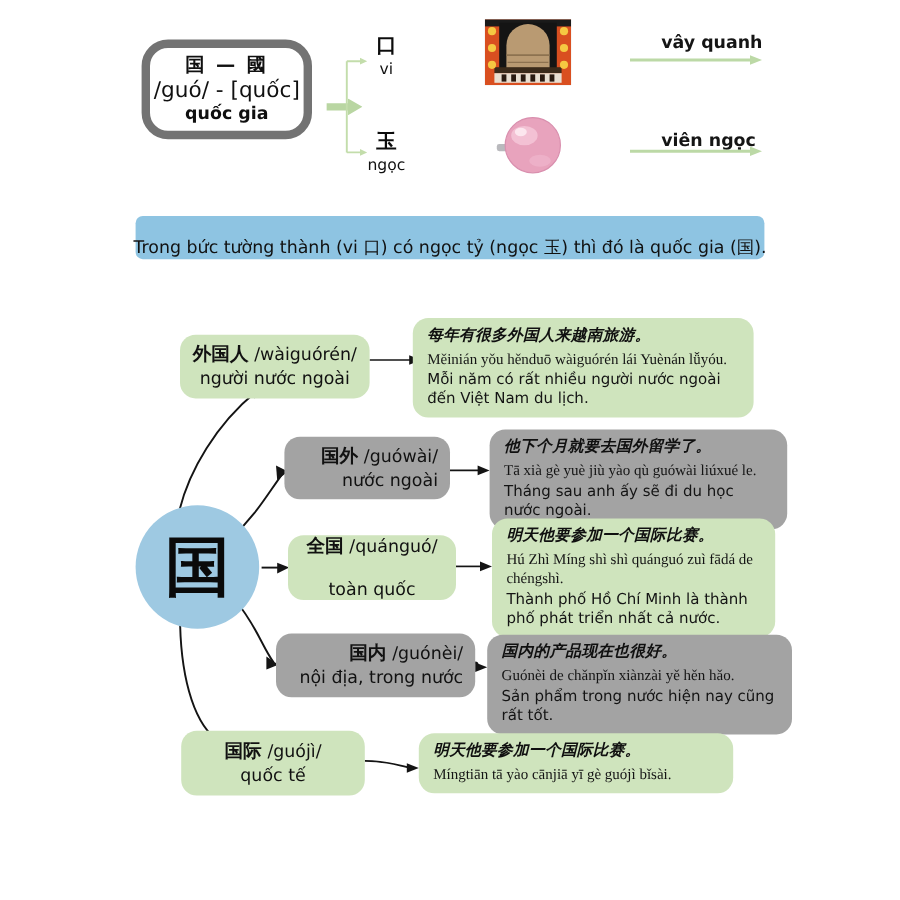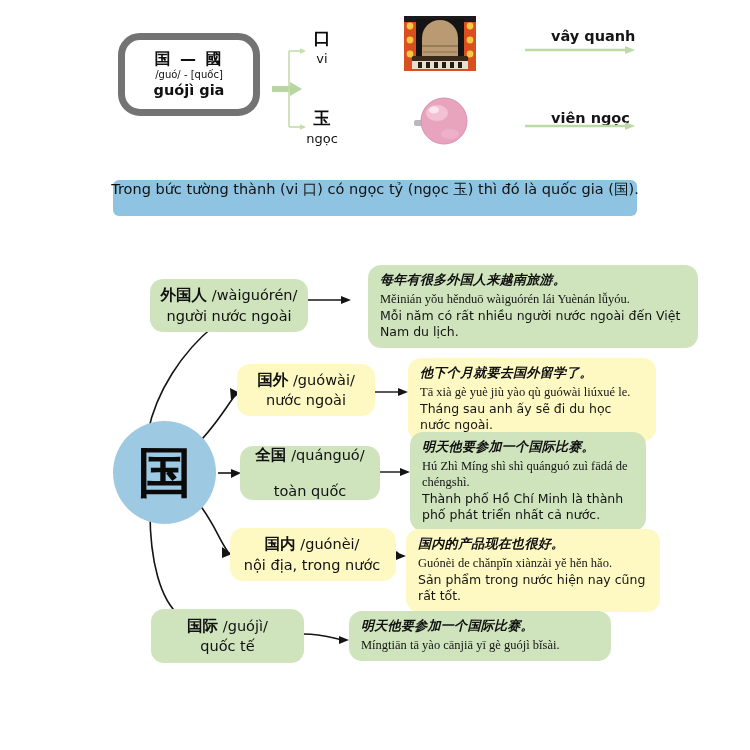--- a/index.html
+++ b/index.html
@@ -26,21 +26,21 @@
     display: flex; flex-direction: column;
     align-items: center; justify-content: center;
     line-height: 1.18;
   }
   #etym-box .hanzi-row {
     font-size: 16px; font-weight: bold; color: #101010;
     letter-spacing: 2px;
     font-family: "DejaVu Sans", sans-serif;
   }
   #etym-box .pinyin-row {
-    font-size: 10px; color: #101010; margin-top: 1px;
+    font-size: 18px; color: #101010; margin-top: 1px;
   }
   #etym-box .meaning-row {
     font-size: 14.5px; font-weight: bold; color: #101010; margin-top: 1px;
   }
 
   .green-arrow-big {
     position: absolute;
     left: 272px; top: 82px;
     width: 30px; height: 14px;
   }
@@ -99,21 +99,21 @@
   #label-vay { left: 551px; top: 28px; }
   #label-vien { left: 551px; top: 110px; }
 
   
   #banner {
     position: absolute;
     left: 113px; top: 180px;
     width: 524px; height: 36px;
     background: #8ec4e2;
     border-radius: 6px;
-    display: flex; align-items: flex-start; justify-content: center;
+    display: flex; align-items: flex-end; justify-content: center;
     font-size: 14.5px; color: #111111;
     padding: 0 12px;
     white-space: nowrap;
   }
 
   
   #center-node {
     position: absolute;
     left: 113px; top: 421px;
     width: 103px; height: 103px;
@@ -143,39 +143,39 @@
     text-align: center;
   }
   .term-box .line1 { font-size: 15px; color: #111; }
   .term-box .line1 .ch {
     font-weight: bold; font-size: 15.5px;
     font-family: "DejaVu Sans", sans-serif;
   }
   .term-box .line1 .py { font-size: 14.5px; }
   .term-box .line2 { font-size: 14.5px; color: #111; margin-top: 1px; }
   .green { background: #cfe4bd; }
-  .peach { background: #fef9c3; }
+  .peach { background: #a3a3a3; align-items: flex-end; }
 
   .sent-box {
     position: absolute;
     border-radius: 13px;
     padding: 7px 12px 8px 12px;
     line-height: 1.28;
   }
   .sent-box .zh {
     font-size: 13px; font-weight: bold; color: #101010;
     font-family: "DejaVu Serif", serif;
     font-style: italic;
     letter-spacing: 0.3px;
   }
   .sent-box .py { font-size: 12.5px; color: #141414; margin-top: 2px; font-family: Liberation Serif, serif; }
   .sent-box .vi { font-size: 12.5px; color: #141414; margin-top: 1px; }
 
   #t1 { left: 150px; top: 279px; width: 158px; height: 53px; align-items: center; }
-  #s1 { left: 368px; top: 265px; width: 330px; }
+  #s1 { left: 344px; top: 265px; width: 284px; }
 
   #t2 { left: 237px; top: 364px; width: 138px; height: 52px; }
   #s2 { left: 408px; top: 358px; width: 248px; }
 
   #t3 { left: 240px; top: 446px; width: 140px; height: 54px; gap: 16px; }
   #s3 { left: 410px; top: 432px; width: 236px; }
 
   #t4 { left: 230px; top: 528px; width: 166px; height: 53px; padding-left: 8px; }
   #s4 { left: 406px; top: 529px; width: 254px; }
 
@@ -187,21 +187,21 @@
 
 <div id="page">
 
   <div id="etym-box">
     <div class="hanzi-row">
       <span>国</span>
       <span>—</span>
       <span>國</span>
     </div>
     <div class="pinyin-row">/guó/ - [quốc]</div>
-    <div class="meaning-row">guójì gia</div>
+    <div class="meaning-row">quốc gia</div>
   </div>
 
   <svg class="green-arrow-big" viewBox="0 0 30 14">
     <path d="M0 4 H18 V0 L30 7 L18 14 V10 H0 Z" fill="#b9d6a2"></path>
   </svg>
 
   <svg id="bracket" viewBox="0 0 22 82">
     <path d="M2 3 V79" stroke="#c3ddab" stroke-width="1.6" fill="none"></path>
     <path d="M2 3 H16" stroke="#c3ddab" stroke-width="1.6" fill="none"></path>
     <path d="M2 79 H16" stroke="#c3ddab" stroke-width="1.6" fill="none"></path>

